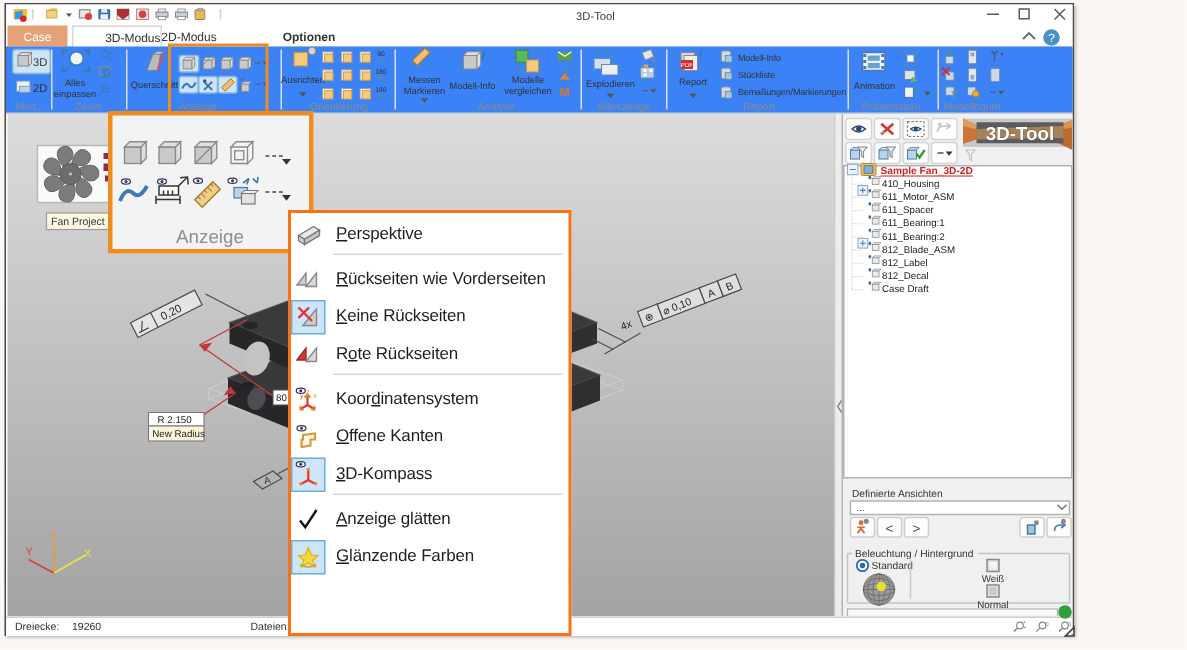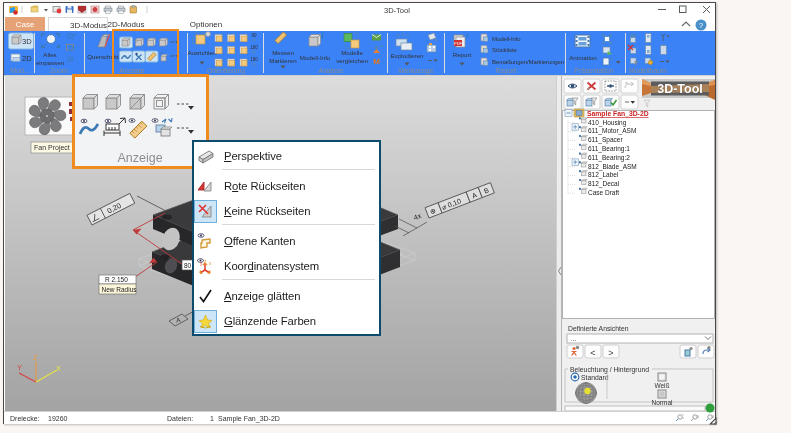--- a/index.html
+++ b/index.html
@@ -19,21 +19,21 @@
 
 #viewport { position:absolute; left:1px; top:73px; width:551px; height:335px; background:linear-gradient(#dcdcdc, #a3a3a3); }
 
 #splitter { position:absolute; left:552px; top:73px; width:6px; height:335px; background:#ededed; border-left:1px solid #cfcfcf; border-right:1px solid #b5b5b5; }
 #rpanel { position:absolute; left:558px; top:73px; width:153px; height:335px; background:#f0f0f0; }
 
 #statusbar { position:absolute; left:0; top:408px; width:100%; height:13px; background:#fff; border-top:1px solid #cfcfcf; font-size:7px; color:#333; }
 
 #orect { position:absolute; left:112px; top:29px; width:67px; height:47px; border:2.5px solid #f08c1e; z-index:30; }
 #callout { position:absolute; left:72px; top:74px; width:137px; height:95px; border:3px solid #f08c1e; background:#f2f3f5; z-index:31; }
-#menu { position:absolute; left:192px; top:140px; width:189px; height:196px; border:2px solid #0c4a6e; background:#fff; z-index:32; }
+#menu { position:absolute; left:192px; top:140px; width:189px; height:284px; border:2px solid #f97316; background:#fff; z-index:32; }
 .mitem { position:relative; height:25px; }
 .mtext { position:absolute; left:30px; top:8px; font-size:11.3px; letter-spacing:-0.1px; color:#1e1e1e; }
 .msep { height:5px; position:relative; }
 .msep div { position:absolute; left:28px; right:4px; top:2px; height:1px; background:#d8d8d8; }
 .micon { position:absolute; left:2px; top:5px; width:19px; height:19px; }
 svg.micon { overflow:visible; }
 .miconsel { position:absolute; left:0px; top:3px; width:23px; height:23px; background:#cde6f7; border:1px solid #70aedb; }
 u { text-decoration:underline; }
 </style>
 </head>
@@ -79,21 +79,21 @@
       <line x1="654" y1="6.5" x2="662" y2="6.5" stroke="#5a5a5a" stroke-width="1"></line>
       <rect x="675.5" y="3" width="6.5" height="6.5" fill="none" stroke="#5a5a5a" stroke-width="1"></rect>
       <path d="M699 3 l7 7 m0 -7 l-7 7" stroke="#5a5a5a" stroke-width="1"></path>
     </svg>
     <div id="title">3D-Tool</div>
   </div>
   <div id="tabrow">
     <div class="tab" id="tab-file">Case</div>
     <div class="tab" id="tab-3d">3D-Modus</div>
     <div class="tab" style="left:92px; width:60px;">2D-Modus</div>
-    <div class="tab" style="left:172px; width:60px;">Optionen</div>
+    <div class="tab" style="left:172px; width:60px;font-weight:bold;">Optionen</div>
     <svg class="abs" style="left:675px; top:3px;" width="34" height="12" viewBox="0 0 34 12">
       <path d="M3 7 l4 -4 4 4" fill="none" stroke="#6a6a6a" stroke-width="1.2"></path>
       <circle cx="22" cy="6" r="5.5" fill="#4a90c8"></circle>
       <text x="22" y="9" text-anchor="middle" font-size="8" fill="#fff" font-family="Liberation Sans">?</text>
     </svg>
   </div>
   <div id="ribbon">
   <svg class="abs" style="left:0;top:0;" width="713" height="45" viewBox="0 0 713 45" font-family="Liberation Sans">
     <g stroke="#dcdcdc">
           <line x1="30.5" y1="2" x2="30.5" y2="42"></line>
@@ -753,43 +753,42 @@
         <path d="M3 10 L7 12.5 L7 16 L3 13.5 Z" fill="#cfcfcf" stroke="#777" stroke-width="0.9"></path>
         <path d="M7 12.5 L17 6.5 L17 10 L7 16 Z" fill="#c2c2c2" stroke="#777" stroke-width="0.9"></path>
       </svg>
       <div class="mtext"><u>P</u>erspektive</div>
     </div>
   <div class="msep">
       <div></div>
     </div>
   <div class="mitem">
       <svg class="micon" viewBox="0 0 19 19">
-        <path d="M2 13 L8 5 L8 13 Z" fill="#d23a3a" stroke="#a22" stroke-width="0.9"></path>
+        <path d="M2 13 L8 5 L8 13 Z" fill="#cdcdcd" stroke="#888" stroke-width="0.9"></path>
         <path d="M8 14 L15 5 L15 14 Z" fill="#d8d8d8" stroke="#888" stroke-width="0.9"></path>
       </svg>
-      <div class="mtext">R<u>o</u>te Rückseiten</div>
+      <div class="mtext"><u>R</u>ückseiten wie Vorderseiten</div>
     </div>
   <div class="mitem">
       <div class="miconsel"></div>
       <svg class="micon" viewBox="0 0 19 19">
         <path d="M6 15 L15 4 L15 15 Z" fill="#cdcdcd" stroke="#888" stroke-width="0.9"></path>
         <path d="M3 3 L12 12 M10 3 L3 10" stroke="#e03434" stroke-width="1.6"></path>
       </svg>
       <div class="mtext"><u>K</u>eine Rückseiten</div>
     </div>
+  <div class="mitem">
+      <svg class="micon" viewBox="0 0 19 19">
+        <path d="M2 13 L8 5 L8 13 Z" fill="#d23a3a" stroke="#a22" stroke-width="0.9"></path>
+        <path d="M8 14 L15 5 L15 14 Z" fill="#d8d8d8" stroke="#888" stroke-width="0.9"></path>
+      </svg>
+      <div class="mtext">R<u>o</u>te Rückseiten</div>
+    </div>
   <div class="msep">
       <div></div>
-    </div>
-  <div class="mitem">
-      <svg class="micon" viewBox="0 0 19 19">
-        <ellipse cx="5" cy="3.5" rx="3" ry="1.8" fill="#fff" stroke="#335" stroke-width="0.8"></ellipse>
-        <circle cx="5" cy="3.5" r="1" fill="#335"></circle>
-        <path d="M6 8 L14 7 L14 11 L11 11 L11 15 L5 16 L5 11 L6 11 Z" fill="#fdf6e0" stroke="#d29a3a" stroke-width="1.4"></path>
-      </svg>
-      <div class="mtext"><u>O</u>ffene Kanten</div>
     </div>
   <div class="mitem">
       <svg class="micon" viewBox="0 0 19 19">
         <ellipse cx="4.5" cy="3.5" rx="3" ry="1.8" fill="#fff" stroke="#335" stroke-width="0.8"></ellipse>
         <circle cx="4.5" cy="3.5" r="1" fill="#335"></circle>
         <g stroke="#e03c2a" stroke-width="1.5" fill="none">
           <path d="M9 6 L9 13"></path>
           <path d="M9 13 L4 16"></path>
           <path d="M9 13 L14 16"></path>
         </g>
@@ -797,20 +796,44 @@
           <path d="M9 6 l-2 2 m2 -2 l2 2"></path>
           <path d="M4 16 l0.5 -2.5 m-0.5 2.5 l2.5 0"></path>
           <path d="M14 16 l-0.5 -2.5 m0.5 2.5 l-2.5 0"></path>
         </g>
         <text x="4" y="8" font-size="4.5" fill="#e03c2a" font-family="Liberation Sans">y</text>
         <text x="8" y="5.5" font-size="4.5" fill="#e8882a" font-family="Liberation Sans">z</text>
         <text x="13" y="8" font-size="4.5" fill="#e8882a" font-family="Liberation Sans">x</text>
       </svg>
       <div class="mtext">Koor<u>d</u>inatensystem</div>
     </div>
+  <div class="mitem">
+      <svg class="micon" viewBox="0 0 19 19">
+        <ellipse cx="5" cy="3.5" rx="3" ry="1.8" fill="#fff" stroke="#335" stroke-width="0.8"></ellipse>
+        <circle cx="5" cy="3.5" r="1" fill="#335"></circle>
+        <path d="M6 8 L14 7 L14 11 L11 11 L11 15 L5 16 L5 11 L6 11 Z" fill="#fdf6e0" stroke="#d29a3a" stroke-width="1.4"></path>
+      </svg>
+      <div class="mtext"><u>O</u>ffene Kanten</div>
+    </div>
+  <div class="mitem">
+      <div class="miconsel"></div>
+      <svg class="micon" viewBox="0 0 19 19">
+        <ellipse cx="4.5" cy="2.5" rx="3" ry="1.8" fill="#fff" stroke="#335" stroke-width="0.8"></ellipse>
+        <circle cx="4.5" cy="2.5" r="1" fill="#335"></circle>
+        <g stroke="#e03c2a" stroke-width="1.5" fill="none">
+          <path d="M9.5 7 L9.5 13"></path>
+          <path d="M9.5 13 L5 15.5"></path>
+          <path d="M9.5 13 L14 15.5"></path>
+        </g>
+        <circle cx="9.5" cy="6" r="1.1" fill="#e8882a"></circle>
+        <circle cx="4.5" cy="15.5" r="1.1" fill="#e8882a"></circle>
+        <circle cx="14.5" cy="15.5" r="1.1" fill="#e8882a"></circle>
+      </svg>
+      <div class="mtext"><u>3</u>D-Kompass</div>
+    </div>
   <div class="msep">
       <div></div>
     </div>
   <div class="mitem">
       <svg class="micon" viewBox="0 0 19 19">
         <path d="M4 10 l3.5 4.5 L15 3" stroke="#111" stroke-width="1.6" fill="none"></path>
       </svg>
       <div class="mtext"><u>A</u>nzeige glätten</div>
     </div>
   <div class="mitem">

